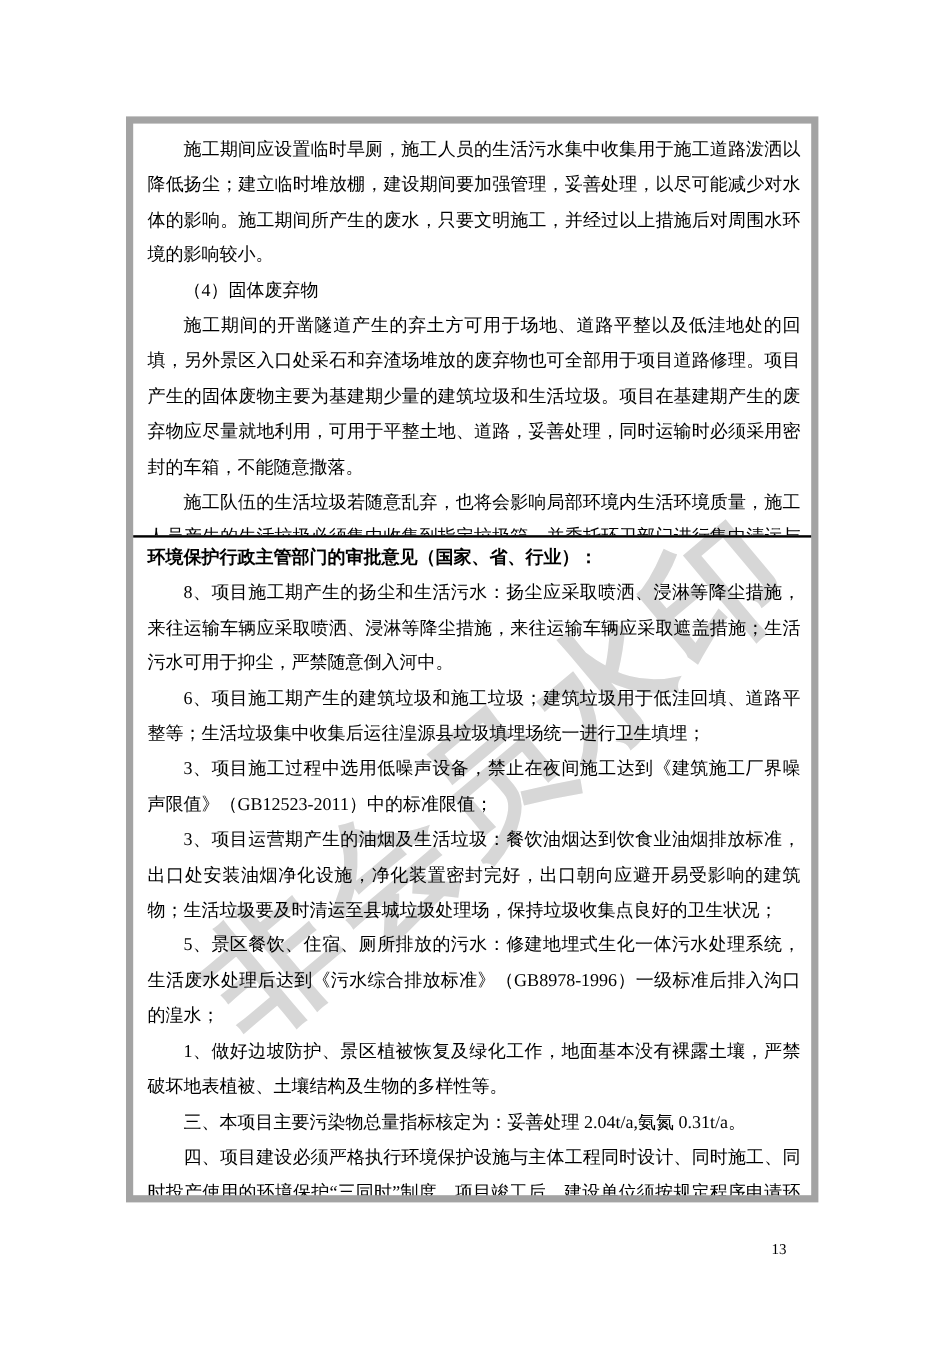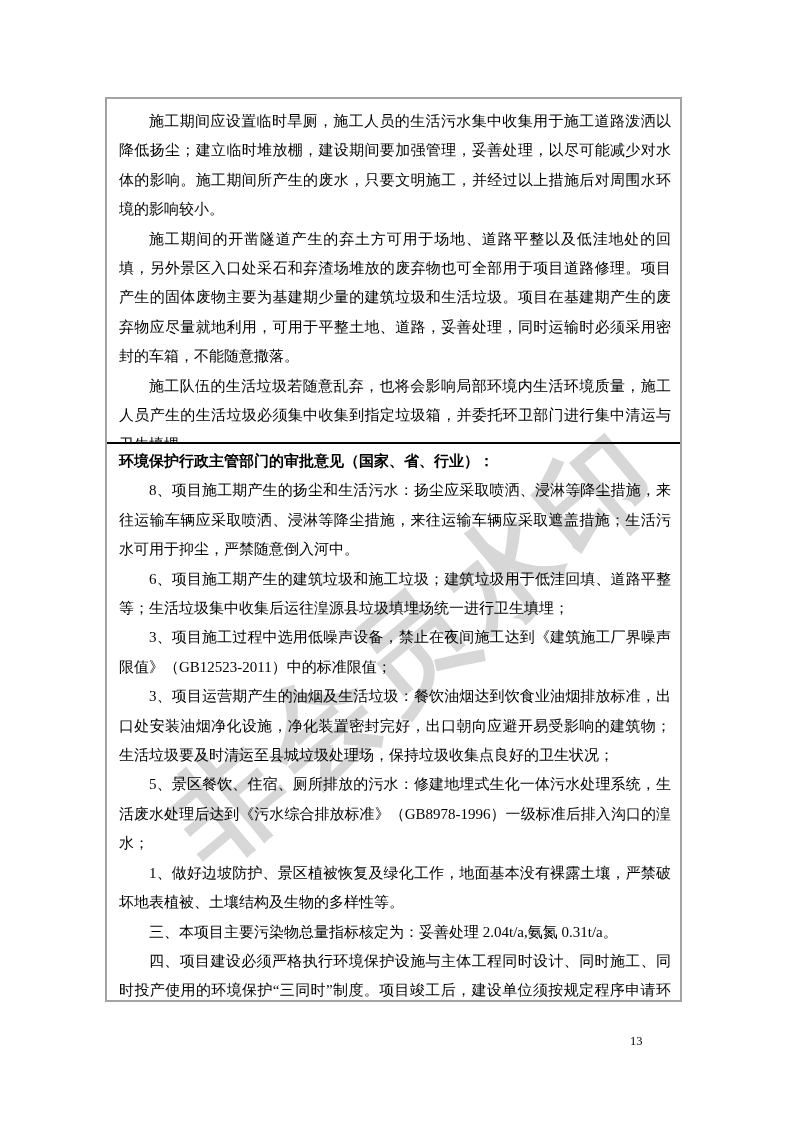--- a/index.html
+++ b/index.html
@@ -28,21 +28,21 @@
     white-space: nowrap;
     z-index: 0;
     user-select: none;
   }
   .doc-table {
     position: absolute;
     left: 105px;
     top: 97px;
     width: 577px;
     height: 905px;
-    border: 2px solid #a3a3a3;
+    border: 6px solid #a3a3a3;
     box-sizing: border-box;
     z-index: 1;
     background: transparent;
     display: flex;
     flex-direction: column;
   }
   .cell {
     box-sizing: border-box;
     padding: 6px 9px 0 12px;
     overflow: hidden;
@@ -64,37 +64,38 @@
     margin: 0;
     text-indent: 2em;
   }
   .section-header {
     margin: 0;
     font-weight: bold;
     text-indent: 0;
   }
   .page-number {
     position: absolute;
-    left: 630px;
+    left: 643px;
     top: 1034px;
     font-size: 12.5px;
     color: #000000;
     font-family: "Liberation Serif", "DejaVu Serif", serif;
     z-index: 1;
   }
 </style>
 </head>
 <body>
 
 <div class="watermark">非会员水印</div>
 
 <div class="doc-table">
 
   <div class="cell cell-top">
     <p class="para">施工期间应设置临时旱厕，施工人员的生活污水集中收集用于施工道路泼洒以降低扬尘；建立临时堆放棚，建设期间要加强管理，妥善处理，以尽可能减少对水体的影响。施工期间所产生的废水，只要文明施工，并经过以上措施后对周围水环境的影响较小。</p>
+    <p class="para">（4）固体废弃物</p>
     <p class="para">施工期间的开凿隧道产生的弃土方可用于场地、道路平整以及低洼地处的回填，另外景区入口处采石和弃渣场堆放的废弃物也可全部用于项目道路修理。项目产生的固体废物主要为基建期少量的建筑垃圾和生活垃圾。项目在基建期产生的废弃物应尽量就地利用，可用于平整土地、道路，妥善处理，同时运输时必须采用密封的车箱，不能随意撒落。</p>
     <p class="para">施工队伍的生活垃圾若随意乱弃，也将会影响局部环境内生活环境质量，施工人员产生的生活垃圾必须集中收集到指定垃圾箱，并委托环卫部门进行集中清运与卫生填埋。</p>
 
   </div>
 
   <div class="cell cell-bottom">
     <p class="section-header">环境保护行政主管部门的审批意见（国家、省、行业）：</p>
     <p class="para">8、项目施工期产生的扬尘和生活污水：扬尘应采取喷洒、浸淋等降尘措施，来往运输车辆应采取喷洒、浸淋等降尘措施，来往运输车辆应采取遮盖措施；生活污水可用于抑尘，严禁随意倒入河中。</p>
     <p class="para">6、项目施工期产生的建筑垃圾和施工垃圾；建筑垃圾用于低洼回填、道路平整等；生活垃圾集中收集后运往湟源县垃圾填埋场统一进行卫生填埋；</p>
     <p class="para">3、项目施工过程中选用低噪声设备，禁止在夜间施工达到《建筑施工厂界噪声限值》（GB12523-2011）中的标准限值；</p>

